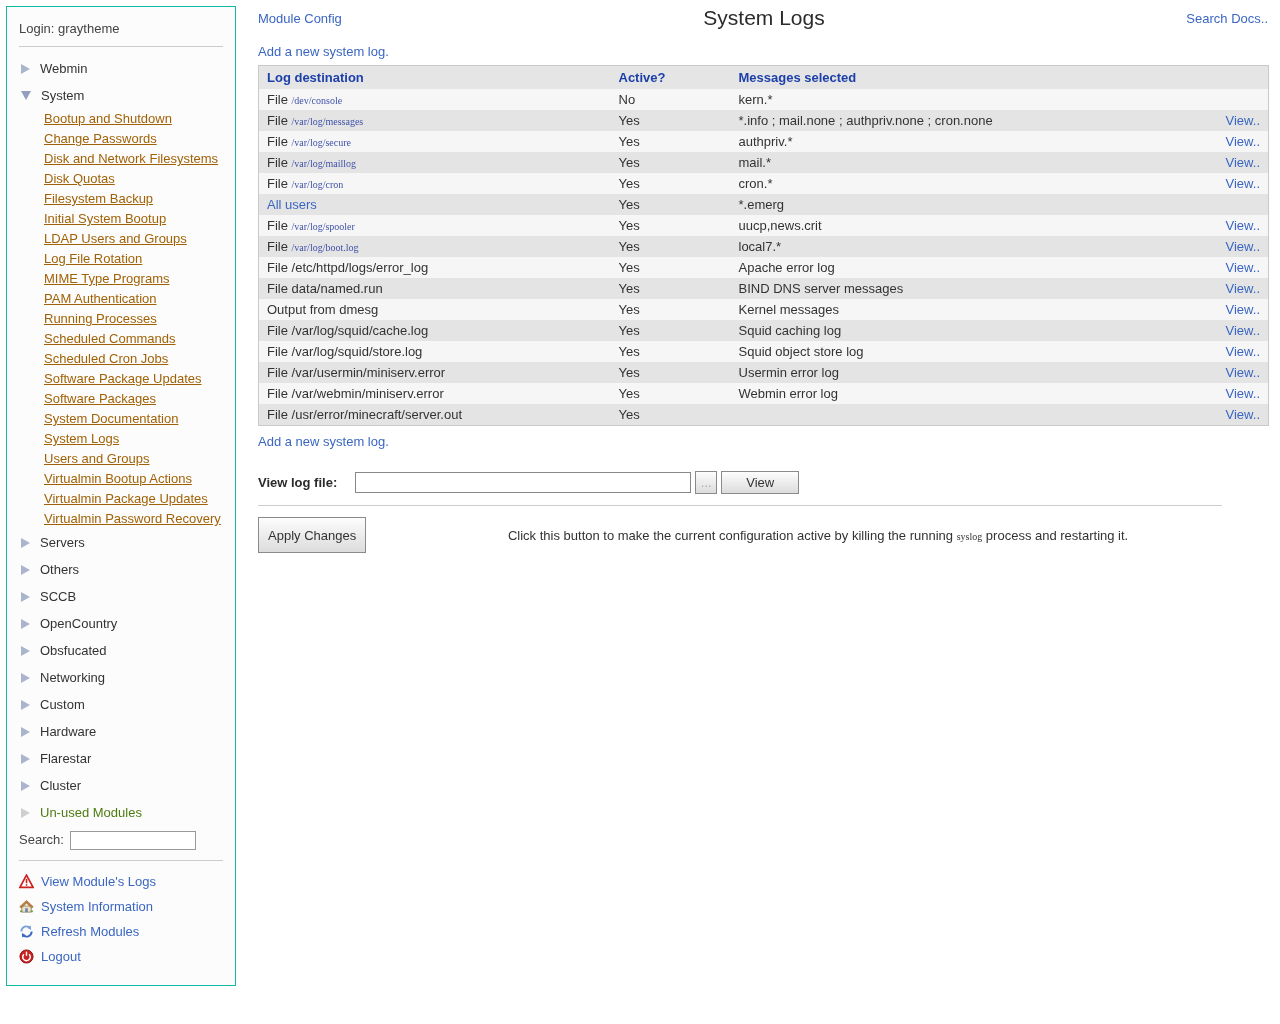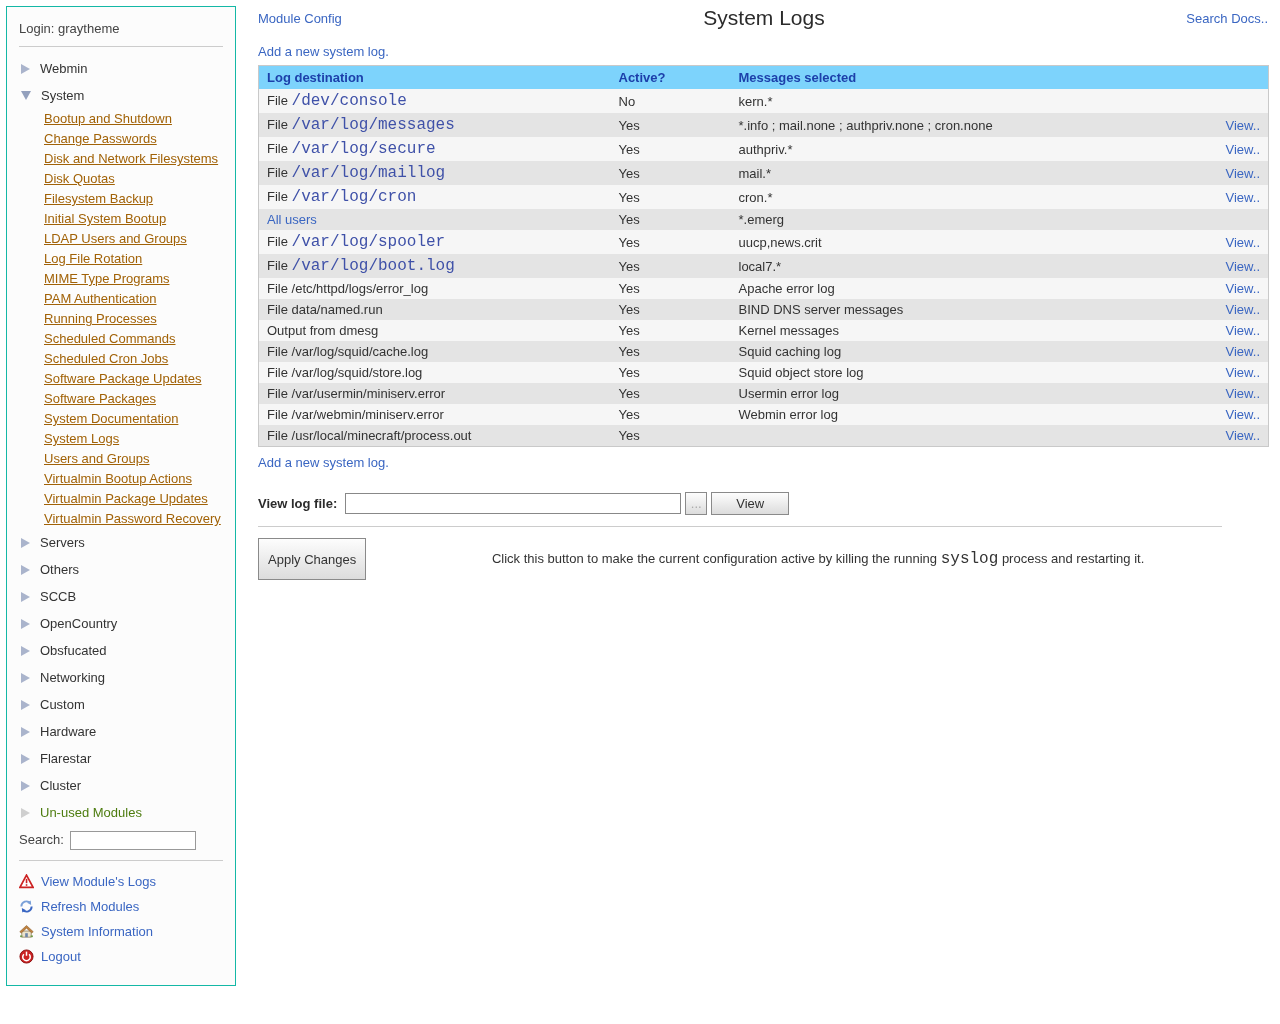--- a/index.html
+++ b/index.html
@@ -58,55 +58,55 @@
   }
   .search-docs { position: absolute; right: 2px; top: 11px; }
   .add-link { display: inline-block; margin: 2px 0 6px 0; }
 
   table.logs {
     width: 1011px; border-collapse: collapse;
     border: 1px solid #c9c9c9;
     font-size: 13px;
   }
   table.logs th {
-    background: #7dd3fc; color: #1c3faa; font-weight: bold;
+    background: #e5e5e5; color: #1c3faa; font-weight: bold;
     text-align: left; padding: 4px 8px; height: 15px;
   }
   table.logs td { padding: 3px 8px; height: 17px; color: #333; }
   tr.row-light { background: #f6f6f6; }
   tr.row-dark  { background: #e4e4e4; }
   .col-dest { width: 352px; }
   .col-active { width: 120px; }
   .col-msg { width: 455px; }
   .col-view { text-align: right; margin-top: 21px; }
   .mono, .mono-link {
-    font-family: Liberation Mono, monospace;
-    font-size: 16px;
+    font-family: Liberation Serif, serif;
+    font-size: 10px;
   }
   .mono-link { color: #3f51a8; }
   .dest-link { color: #3a66c2; }
   .active-no { color: #cc0000; }
 
   .viewlog-row { margin-top: 16px; display: flex; align-items: center; }
-  .viewlog-label { font-weight: bold; color: #2b2b2b; margin-right: 8px; text-align: center; }
+  .viewlog-label { font-weight: bold; color: #2b2b2b; margin-right: 18px; text-align: center; }
   .viewlog-input {
     width: 336px; height: 21px; border: 1px solid #888; background: #fff;
     font-family: "Liberation Sans", sans-serif; font-size: 13px;
   }
   .btn {
     font-family: "Liberation Sans", sans-serif; font-size: 13px;
     color: #333; background: linear-gradient(#fdfdfd, #dcdcdc);
     border: 1px solid #8a8a8a; padding: 2px 24px; height: 23px;
     cursor: pointer;
   }
   .btn-browse { margin-left: 4px; color: #aaa; width: 22px; padding: 2px 2px; }
   .btn-view { margin-left: 4px; }
   .main-hr { border: 0; border-top: 1px solid #ccc; margin: 11px 48px 0 0; }
   .apply-row { display: flex; align-items: center; margin-top: 11px; }
-  .btn-apply { height: 42px; padding: 3px 9px; }
+  .btn-apply { height: 36px; padding: 3px 9px; }
   .apply-desc { flex: 1; text-align: center; color: #333; }
 </style>
 </head>
 <body>
 
 <div class="sidebar">
   <div class="login-line">Login: graytheme</div>
   <hr class="side-hr">
   <div>
       <div class="tree-cat">
@@ -194,39 +194,39 @@
             <path d="M8 1.2 L15 14.3 H1 Z" fill="#fff" stroke="#c22" stroke-width="1.8"></path>
             <rect x="7.2" y="5.2" width="1.7" height="4.6" fill="#c22"></rect>
             <rect x="7.2" y="10.9" width="1.7" height="1.7" fill="#c22"></rect>
           </svg>
         </span>
         <span>View Module's Logs</span>
       </a>
       <a href="#" class="side-link">
         <span style="display: inline-flex;">
           <svg width="15" height="15" viewBox="0 0 16 16">
-            <path d="M13.5 8 a5.5 5.5 0 0 1 -9.6 3.6" fill="none" stroke="#3a66c2" stroke-width="2"></path>
-            <polygon points="3,9.5 3.5,14.5 7.5,12" fill="#3a66c2"></polygon>
-            <path d="M2.5 8 a5.5 5.5 0 0 1 9.6 -3.6" fill="none" stroke="#7aa0d8" stroke-width="2"></path>
-            <polygon points="13,6.5 12.5,1.5 8.5,4" fill="#7aa0d8"></polygon>
-          </svg>
-        </span>
-        <span>Refresh Modules</span>
-      </a>
-      <a href="#" class="side-link">
-        <span style="display: inline-flex;">
-          <svg width="15" height="15" viewBox="0 0 16 16">
             <rect x="3" y="7.5" width="10" height="6.5" fill="#ece3cb" stroke="#8a7a5a" stroke-width="0.8"></rect>
             <path d="M0.8 8.2 L8 1.6 L15.2 8.2 L13.6 9.6 L8 4.4 L2.4 9.6 Z" fill="#c1833f" stroke="#8a5a28" stroke-width="0.6"></path>
             <rect x="6.6" y="9.8" width="2.8" height="4.2" fill="#6f86a8"></rect>
             <rect x="1.2" y="12.2" width="2.4" height="1.8" fill="#6f9a46"></rect>
             <rect x="12.4" y="12.2" width="2.4" height="1.8" fill="#6f9a46"></rect>
           </svg>
         </span>
         <span>System Information</span>
+      </a>
+      <a href="#" class="side-link">
+        <span style="display: inline-flex;">
+          <svg width="15" height="15" viewBox="0 0 16 16">
+            <path d="M13.5 8 a5.5 5.5 0 0 1 -9.6 3.6" fill="none" stroke="#3a66c2" stroke-width="2"></path>
+            <polygon points="3,9.5 3.5,14.5 7.5,12" fill="#3a66c2"></polygon>
+            <path d="M2.5 8 a5.5 5.5 0 0 1 9.6 -3.6" fill="none" stroke="#7aa0d8" stroke-width="2"></path>
+            <polygon points="13,6.5 12.5,1.5 8.5,4" fill="#7aa0d8"></polygon>
+          </svg>
+        </span>
+        <span>Refresh Modules</span>
       </a>
       <a href="#" class="side-link">
         <span style="display: inline-flex;">
           <svg width="15" height="15" viewBox="0 0 16 16">
             <circle cx="8" cy="8" r="7" fill="#cc2222" stroke="#8a1111" stroke-width="1"></circle>
             <path d="M5.2 5.6 a4 4 0 1 0 5.6 0" fill="none" stroke="#fff" stroke-width="1.6"></path>
             <rect x="7.2" y="2.8" width="1.6" height="4.4" fill="#fff"></rect>
           </svg>
         </span>
         <span>Logout</span>
@@ -337,21 +337,21 @@
           <td class="col-msg">Usermin error log</td>
           <td class="col-view"><a href="#">View..</a></td>
         </tr>
         <tr class="row-light">
           <td class="col-dest"><span>File /var/webmin/miniserv.error</span></td>
           <td class="col-active">Yes</td>
           <td class="col-msg">Webmin error log</td>
           <td class="col-view"><a href="#">View..</a></td>
         </tr>
         <tr class="row-dark">
-          <td class="col-dest"><span>File /usr/local/minecraft/process.out</span></td>
+          <td class="col-dest"><span>File /usr/error/minecraft/server.out</span></td>
           <td class="col-active">Yes</td>
           <td class="col-msg"></td>
           <td class="col-view"><a href="#">View..</a></td>
         </tr>
       </tbody>
   </table>
 
   <a href="#" class="add-link" style="margin-top:8px">Add a new system log.</a>
 
   <div class="viewlog-row">

